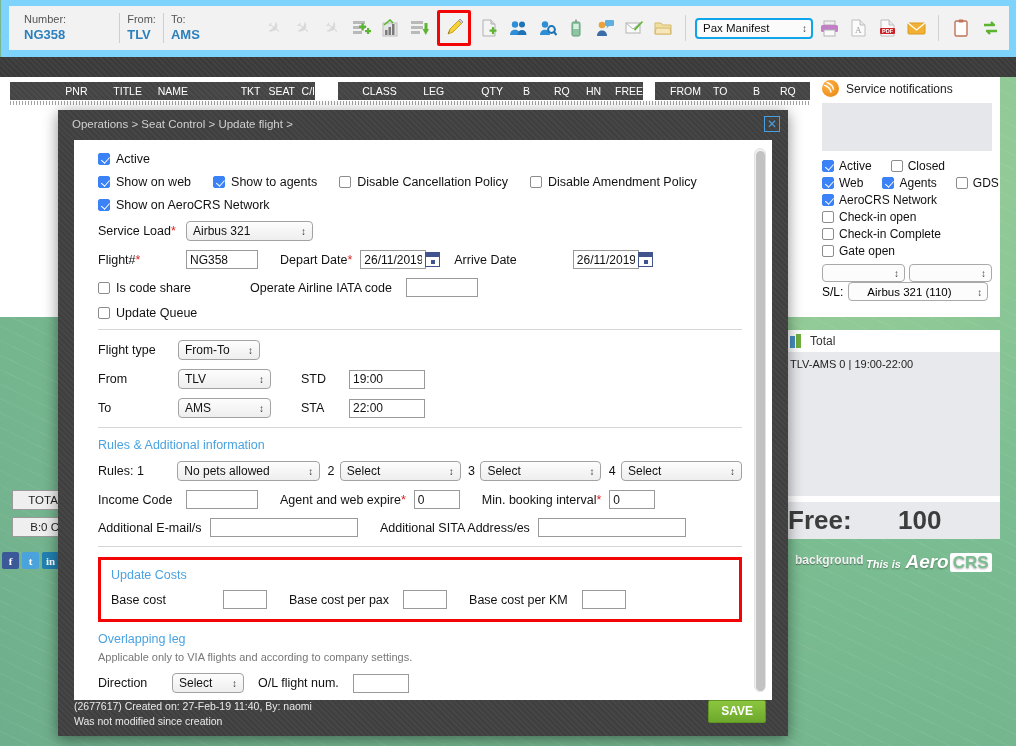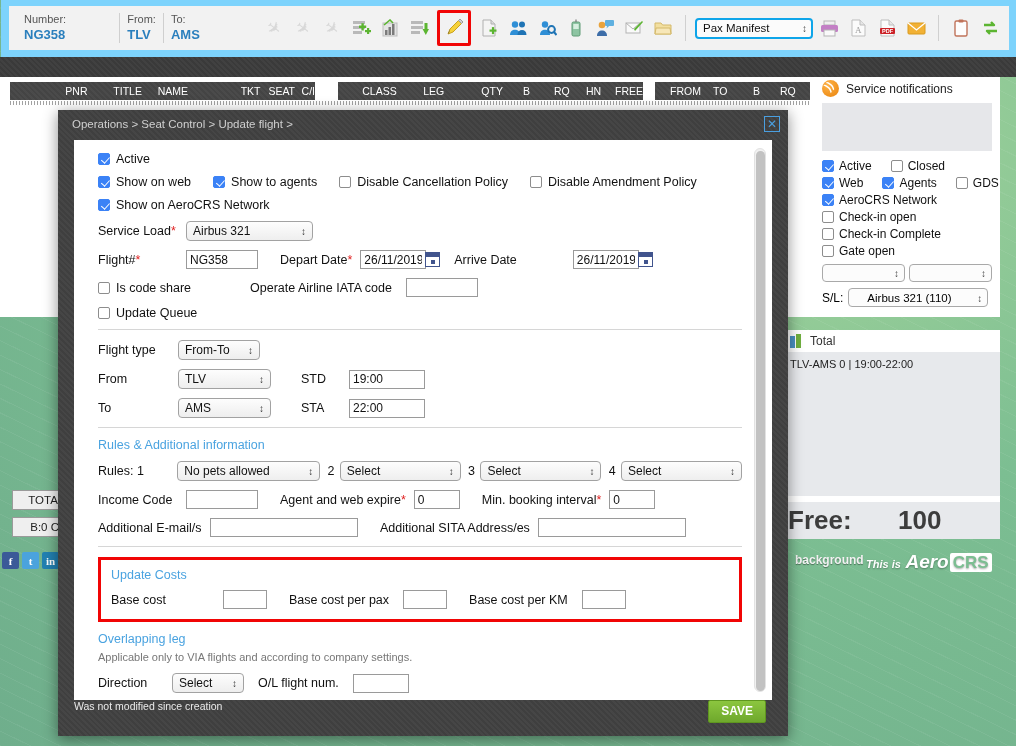--- a/index.html
+++ b/index.html
@@ -123,21 +123,21 @@
     width: 3.5px; height: 7px; border: solid #fff;
     border-width: 0 1.7px 1.7px 0; transform: rotate(42deg);
   }
 
   .mini-selects { display: flex; gap: 4px; margin-top: 4px; }
   .mini-sel {
     width: 83px; height: 18px; border: 1px solid #a9a9a9; border-radius: 4px;
     background: #fcfcfc; font-size: 11px; -webkit-appearance: none; appearance: none;
     font-family: "Liberation Sans", sans-serif;
   }
-  .sl-row { display: flex; align-items: center; gap: 5px; margin-top: 6px; font-size: 12px; }
+  .sl-row { display: flex; align-items: center; gap: 5px; font-size: 12px; }
   .sl-sel {
     width: 140px; height: 19px; border: 1px solid #a9a9a9; border-radius: 4px;
     background: #fcfcfc; font-size: 11.5px; padding-left: 18px;
     -webkit-appearance: none; appearance: none;
     font-family: "Liberation Sans", sans-serif;
   }
 
   
   .total-block { position: absolute; left: 786px; top: 330px; width: 214px; background: #fff; }
   .total-hdr { display: flex; align-items: center; gap: 6px; font-size: 12px; color: #333; padding: 4px 10px 4px 4px; }
@@ -770,16 +770,17 @@
         </span>
         <span class="spacer14"></span>
         <span class="lab">O/L flight num.</span>
         <span class="spacer14"></span>
         <input class="txt" style="width: 56px;" value="">
       </div>
     </div>
   </div>
 
   <div class="modal-footer">
+    <div class="ftxt">(2677617) Created on: 27-Feb-19 11:40, By: naomi</div>
     <div class="ftxt">Was not modified since creation</div>
     <div class="save-btn">SAVE</div>
   </div>
 </div>
 
 </body></html>

